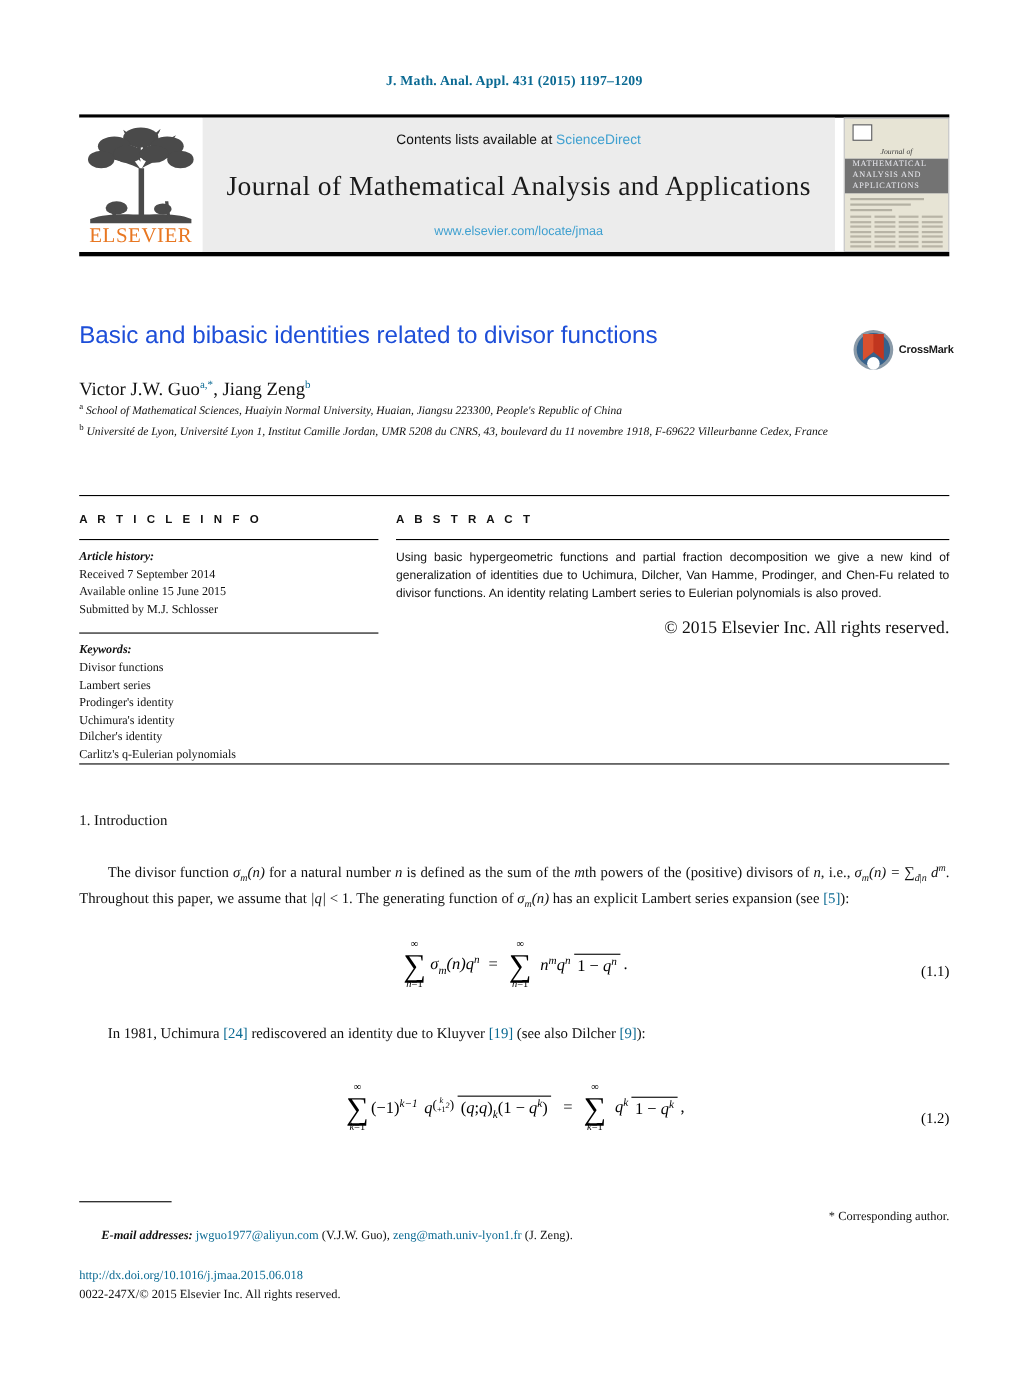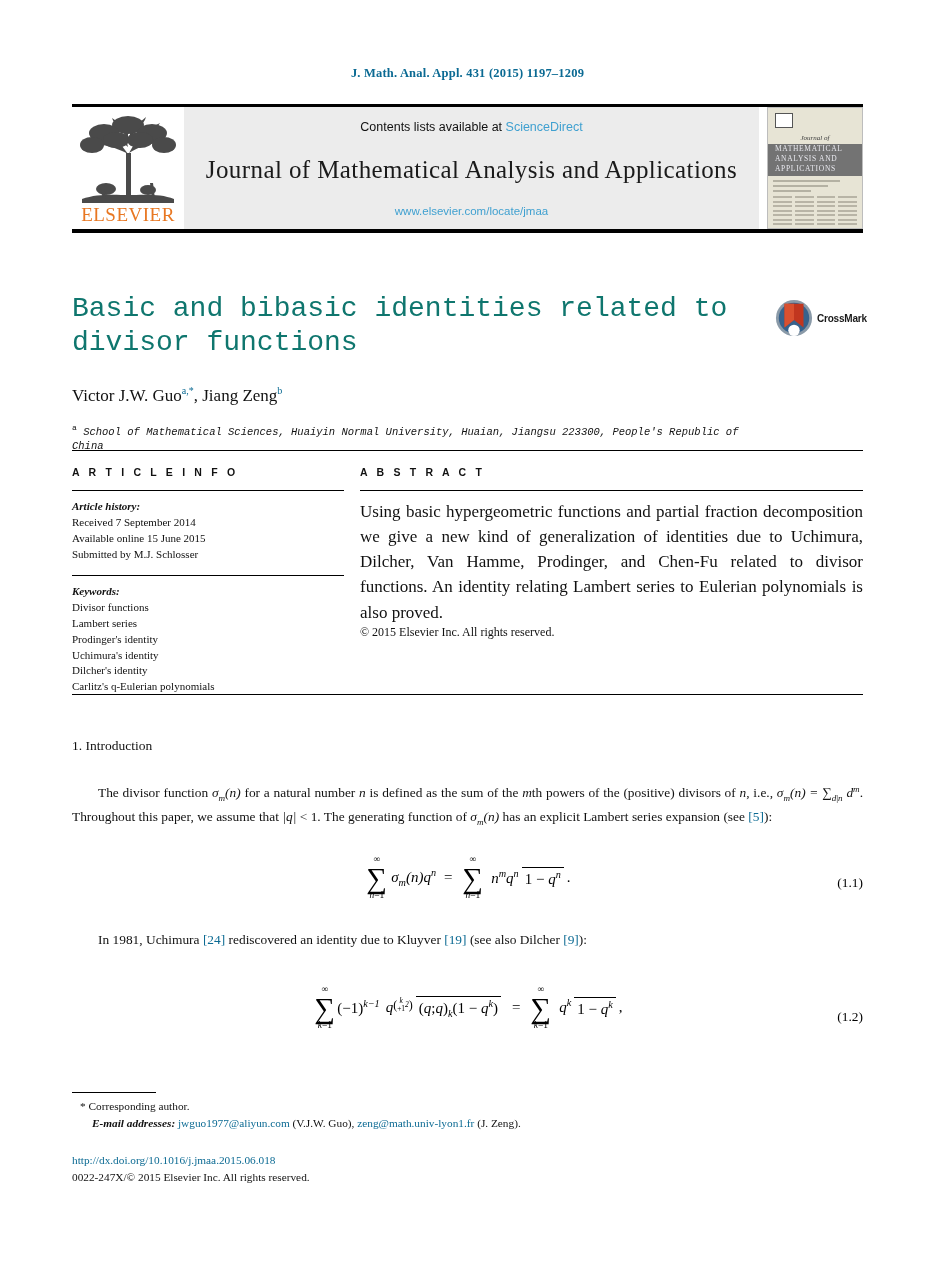--- a/index.html
+++ b/index.html
@@ -190,41 +190,40 @@
   }
 
   
   .title-block {
     position: absolute;
     left: 72px;
     top: 292px;
     width: 700px;
   }
   .paper-title {
-    font-family: Liberation Mono, monospace;
-    font-size: 28px;
-    color: #0f766e;
+    font-family: Liberation Sans, sans-serif;
+    font-size: 22px;
+    color: #1d4ed8;
     line-height: 1.2;
     font-weight: normal;
     margin: 0;
   }
   .authors {
     margin-top: 26px;
     font-family: "Liberation Serif", serif;
     font-size: 17px;
     color: #111;
   }
   .authors sup {
     color: #0b6a93;
     font-size: 10px;
     vertical-align: super;
   }
   .affil {
-    margin-top: 16px;
-    font-family: Liberation Mono, monospace;
+    font-family: Liberation Serif, serif;
     font-style: italic;
     font-size: 10.5px;
     line-height: 1.42;
     color: #111;
     width: 690px;
   }
   .affil .mk {
     font-style: normal;
     font-size: 8px;
     vertical-align: super;
@@ -288,31 +287,32 @@
   .hist, .kw {
     font-family: "Liberation Serif", serif;
     font-size: 11px;
     line-height: 1.45;
     color: #111;
   }
   .hist { margin-bottom: 12px; }
   .hist p, .kw p { margin: 0; }
   .kw-block { margin-top: 2px; }
   .abstract-text {
-    font-family: Liberation Serif, serif;
-    font-size: 17px;
+    font-family: Liberation Sans, sans-serif;
+    font-size: 11px;
     line-height: 1.48;
     text-align: justify;
     color: #111;
   }
   .abstract-text p { margin: 0; }
   .copyline {
-    margin-top: 0;
-    font-family: "Liberation Serif", serif;
-    font-size: 12px;
+    margin-top: 14px;
+    text-align: right;
+    font-family: "Liberation Serif", serif;
+    font-size: 16px;
     color: #111;
   }
   .rule-after-info {
     position: absolute;
     left: 72px;
     top: 694px;
     width: 791px;
     border-top: 1.5px solid #000;
   }
 
@@ -408,21 +408,21 @@
     position: absolute;
     left: 72px;
     top: 1098px;
     width: 791px;
     font-family: "Liberation Serif", serif;
     font-size: 11.3px;
     line-height: 1.5;
     color: #111;
   }
   .footnotes p { margin: 0; }
-  .fn-star { padding-left: 8px; }
+  .fn-star { padding-left: 8px; text-align: right; }
   .fn-mail { padding-left: 20px; }
   .fn-mail i { font-style: italic; font-weight: bold; font-family: Liberation Serif, serif; }
   a.link, .link {
     color: #0b6a93;
     text-decoration: none;
     margin-top: 48px;
   }
   .issn-block {
     position: absolute;
     left: 72px;
@@ -542,20 +542,21 @@
     <div class="rule-thick-bottom"></div>
   </div>
 
   <div class="title-block">
     <h1 class="paper-title">Basic and bibasic identities related to divisor functions</h1>
     <div class="authors">
       <span>Victor J.W. Guo<sup>a,*</sup>, Jiang Zeng<sup>b</sup></span>
     </div>
     <div class="affil">
       <p><span class="mk">a</span> <span>School of Mathematical Sciences, Huaiyin Normal University, Huaian, Jiangsu 223300, People's Republic of China</span></p>
+      <p><span class="mk">b</span> <span>Université de Lyon, Université Lyon 1, Institut Camille Jordan, UMR 5208 du CNRS, 43, boulevard du 11 novembre 1918, F-69622 Villeurbanne Cedex, France</span></p>
     </div>
   </div>
 
   <div class="crossmark">
     <svg class="cm-badge" viewBox="0 0 40 40">
       <circle cx="20" cy="20" r="19" fill="#8a9aa8"></circle>
       <circle cx="20" cy="20" r="16" fill="#37628c"></circle>
       <path d="M10 5 L30 5 L30 30 L20 22 L10 30 Z" fill="#c1361f"></path>
       <path d="M10 5 L20 5 L20 22 L10 30 Z" fill="#d9502f"></path>
       <circle cx="20" cy="33" r="6" fill="#ffffff"></circle>

